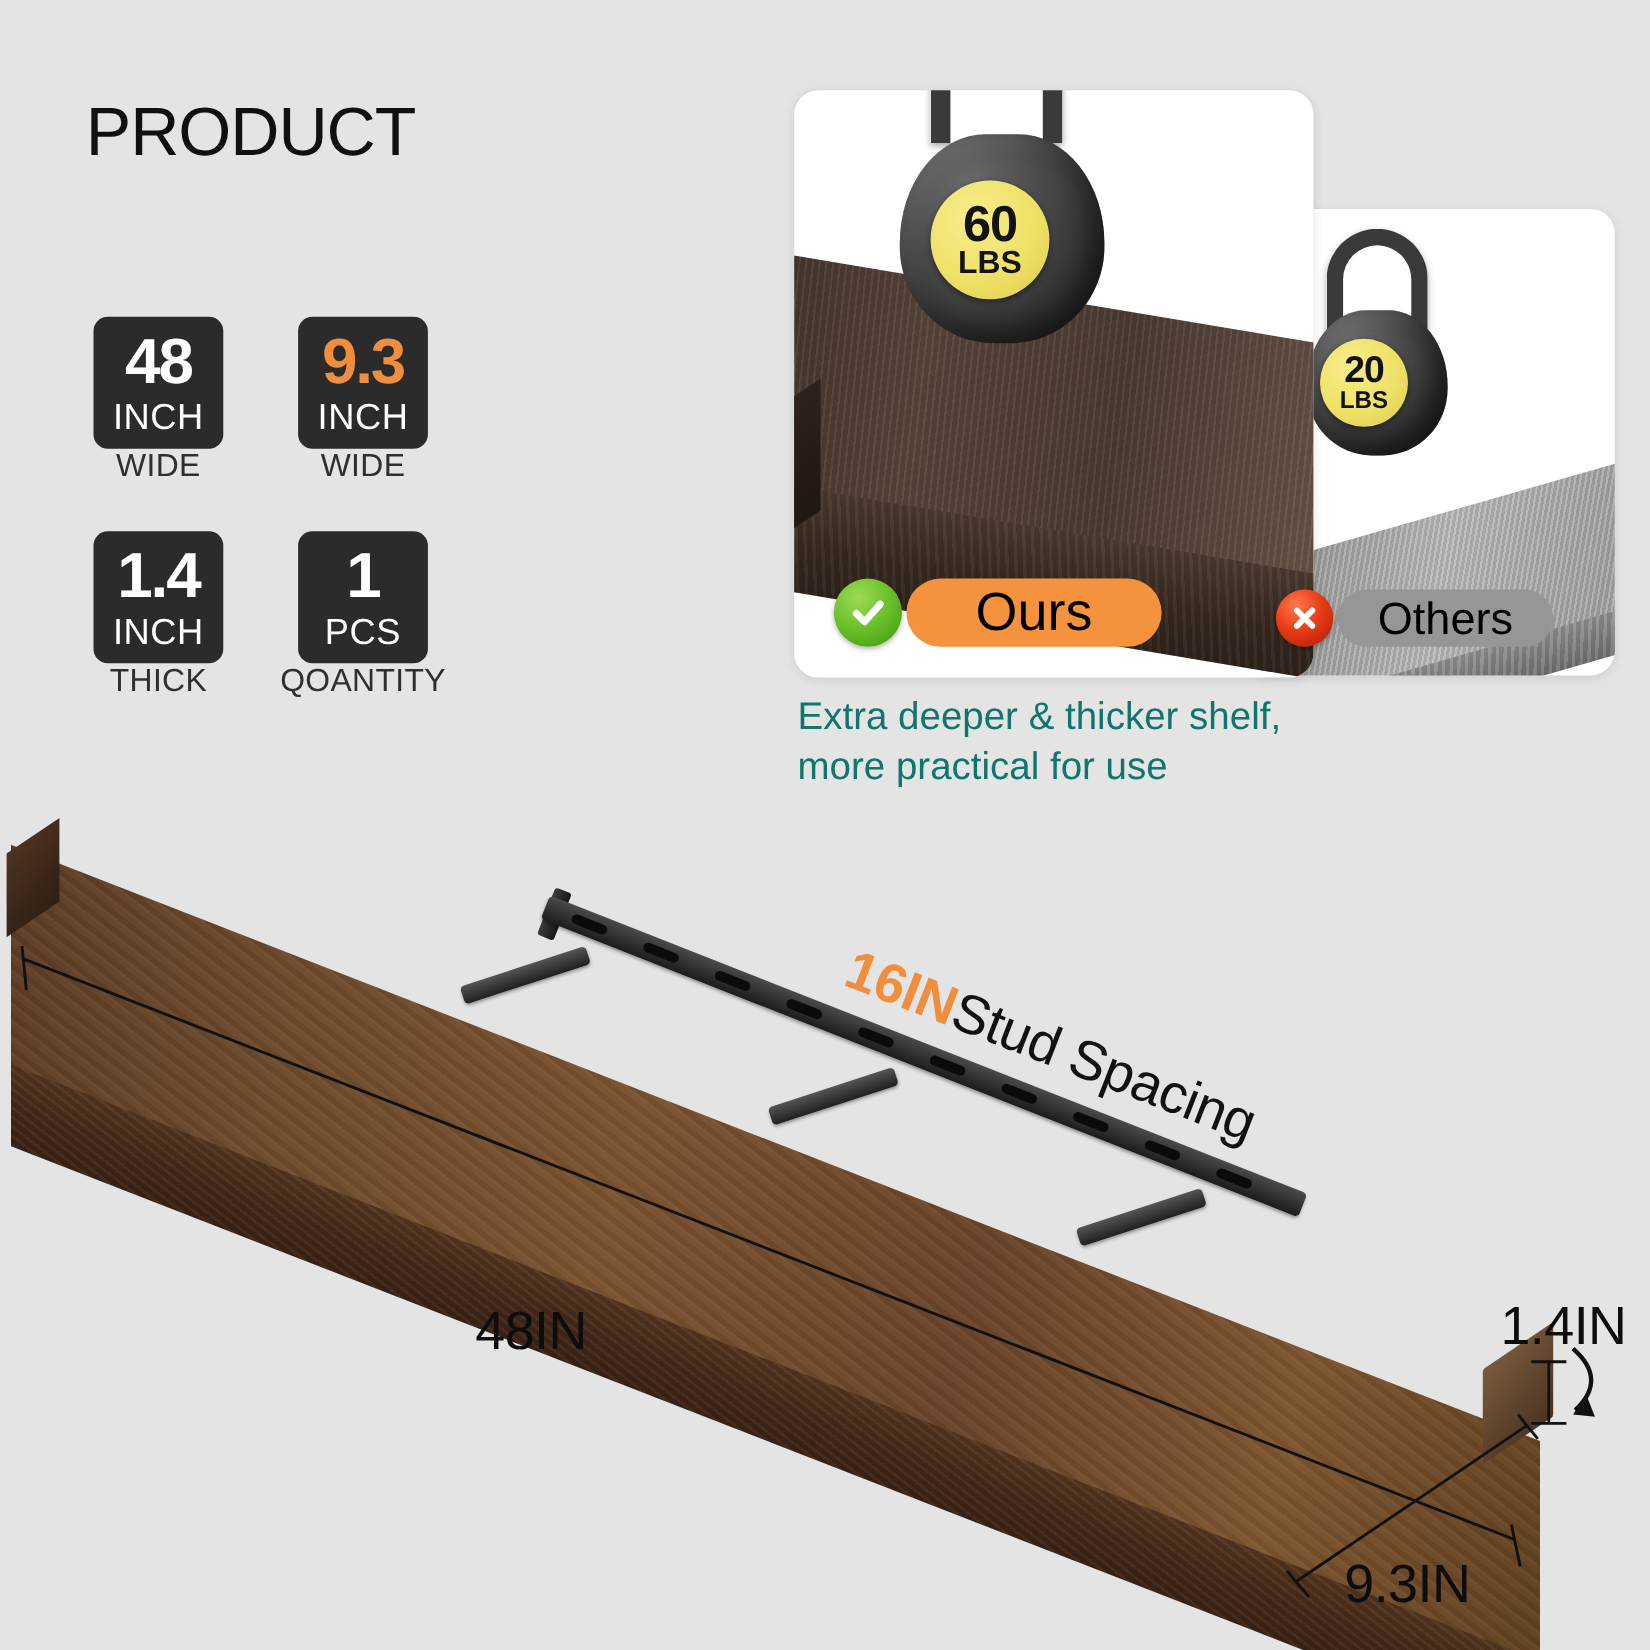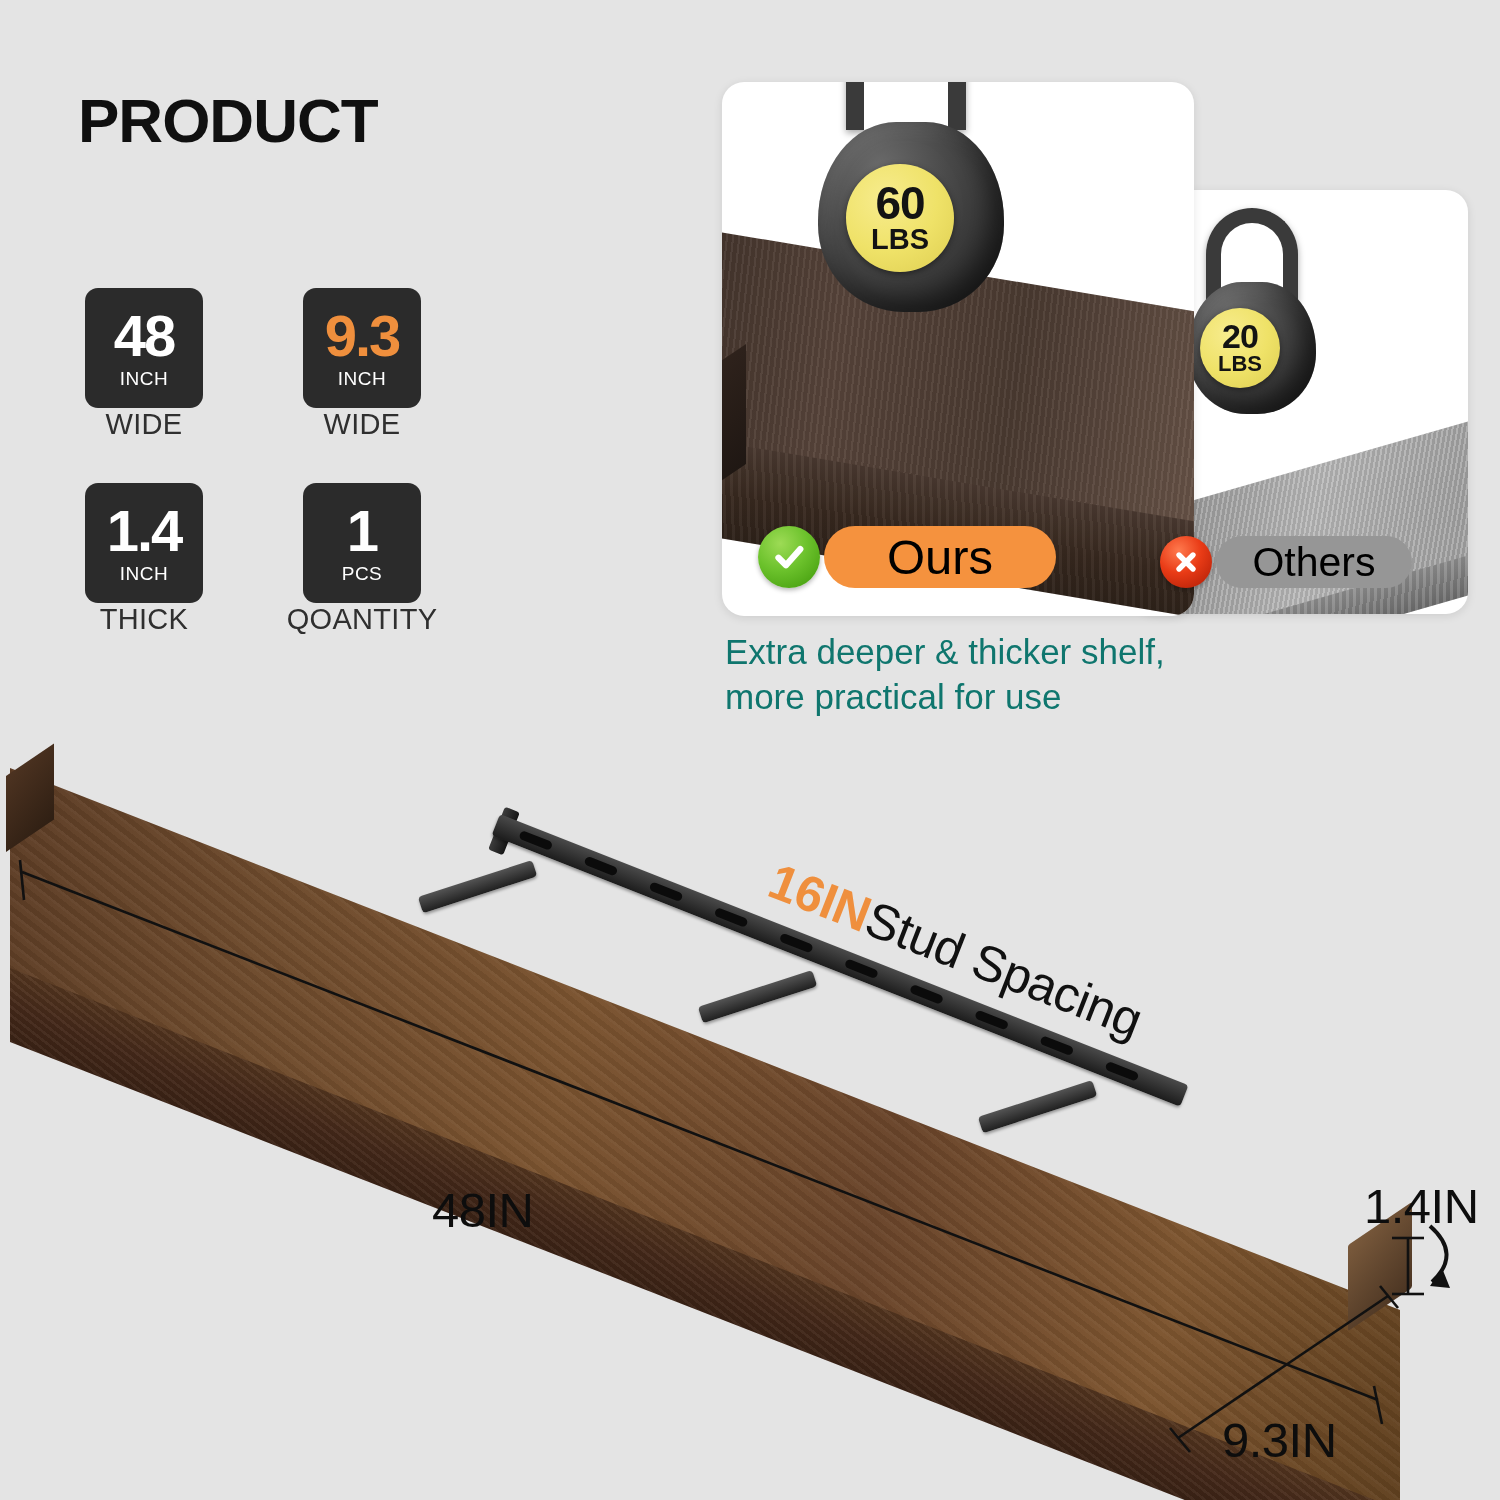--- a/index.html
+++ b/index.html
@@ -10,54 +10,54 @@
     position:relative;
     overflow:hidden;
     -webkit-font-smoothing:antialiased;
   }
 
   
   .title {
     position:absolute;
     left:78px; top:88px;
     width:640px;
-    font-weight:bold;
+    font-weight:normal;
     font-size:62px;
     line-height:1.08;
     letter-spacing:-1px;
     color:#101010;
   }
   .title .l2 { display:block; }
 
   
   .specs {
     position:absolute;
     left:84px; top:288px;
     width:420px;
   }
-  .spec-row { display:flex; gap:98px; margin-bottom:42px; }
+  .spec-row { display:flex; gap:66px; margin-bottom:42px; }
   .spec-cell { width:120px; display:flex; flex-direction:column; align-items:center; }
   .spec-tile {
     width:118px; height:120px;
     background:#2b2b2b;
     border-radius:13px;
     display:flex; flex-direction:column;
     align-items:center; justify-content:center;
     padding-top:2px;
   }
   .spec-num {
     font-weight:bold;
     font-size:58px;
     line-height:0.9;
     color:#ffffff;
     letter-spacing:-2px;
   }
   .spec-num.accent { color:#ef8f3d; }
   .spec-unit {
-    font-size:19px;
+    font-size:33px;
     color:#ffffff;
     line-height:1;
     margin-top:6px;
     letter-spacing:0.5px;
   }
   .spec-caption {
     font-size:29px;
     color:#2f2f2f;
     letter-spacing:0.3px;
     white-space:nowrap;

